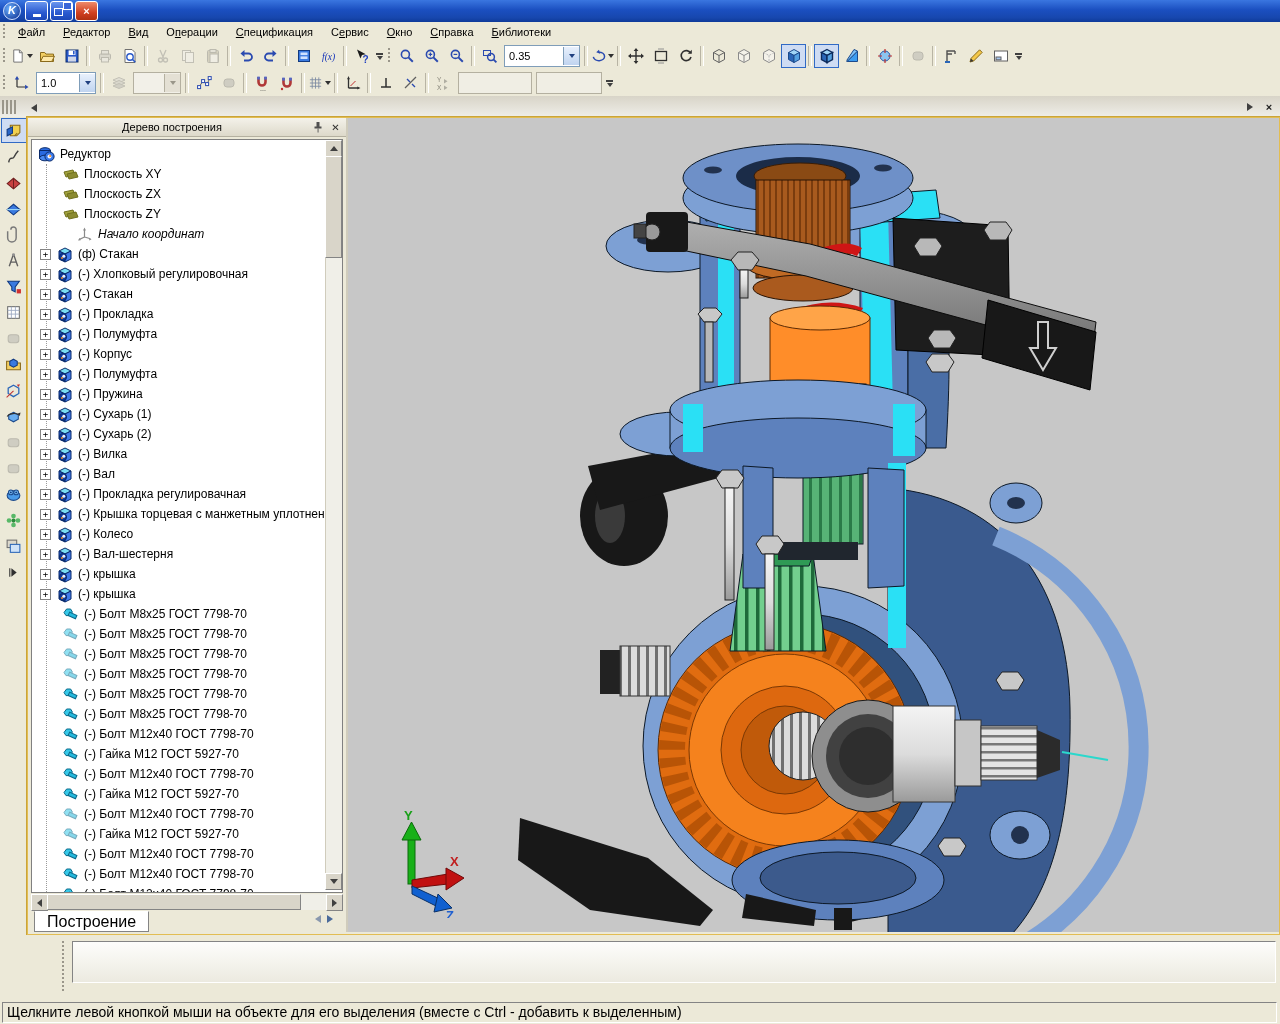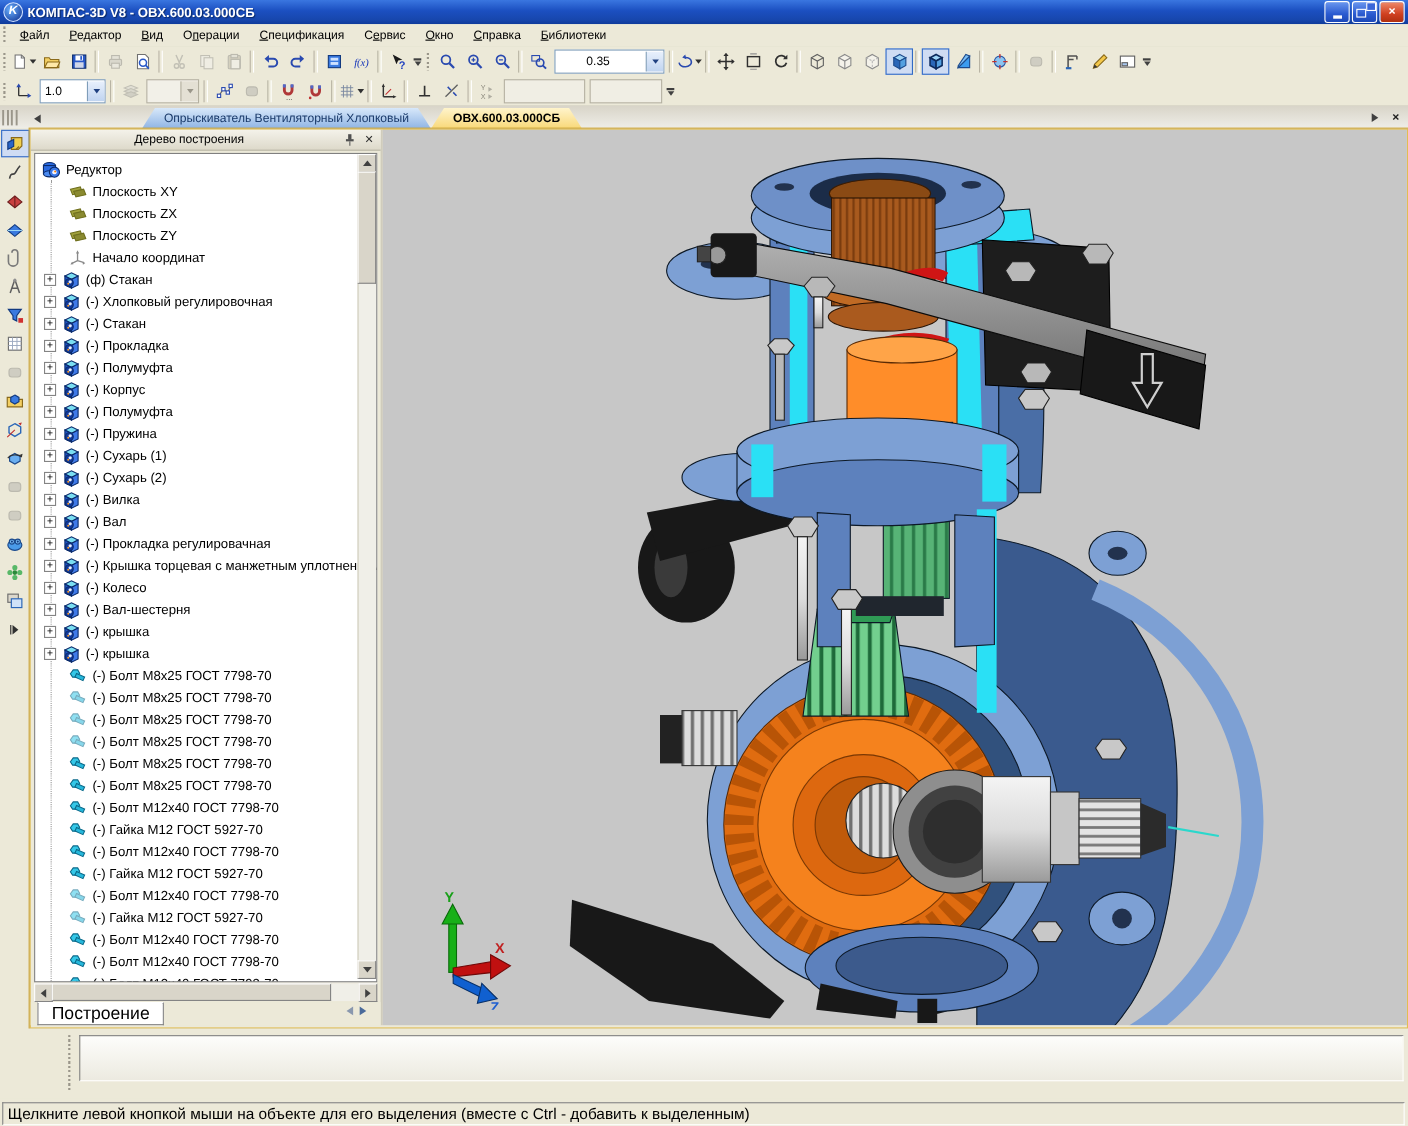--- a/index.html
+++ b/index.html
@@ -123,21 +123,20 @@
   #statusmsg{position:absolute;left:2px;top:3px;right:3px;height:17px;border:1px solid;border-color:#848484 #fff #fff #848484;
     font-size:14px;padding:1px 4px;background:var(--c-ui_face);}
 </style>
 </head>
 <body>
 
 <div id="app">
 
   <div id="titlebar">
     <span id="appicon">K</span>
-    <span id="wtitle">КОМПАС-3D V8 - ОВХ.600.03.000СБ</span>
     <span class="wbtn">
         <i class="mingl"></i>
       </span>
     <span class="wbtn">
         <i class="rest1"></i>
         <i class="rest2"></i>
       </span>
     <span class="wbtn close">×</span>
   </div>
 
@@ -275,21 +274,21 @@
           </svg>
         </span>
         <span class="sep"></span>
         <span class="tbb">
           <svg viewBox="0 0 16 16">
             <rect x="1.5" y="2.5" width="7" height="5" fill="none" stroke="#2a4ab0"></rect>
             <circle cx="9" cy="9" r="3.4" fill="none" stroke="#2a4ab0" stroke-width="1.5"></circle>
             <path d="M11.4 11.4l3 3" stroke="#2a4ab0" stroke-width="1.8"></path>
           </svg>
         </span>
-        <span class="combo" style="width: 74px; padding-left: 24px;">
+        <span class="combo" style="width: 74px;">
           <span class="val">0.35</span>
           <span class="cbtn">
             <i></i>
           </span>
         </span>
         <span class="sep"></span>
         <span class="tbb">
           <svg viewBox="0 0 16 16">
             <path d="M2.5 9a6 4.5 0 1 0 6-5" fill="none" stroke="#2a4ab0" stroke-width="1.6"></path>
             <path d="M8.5 1.2L5.6 4l4 1.6z" fill="#2a4ab0"></path>
@@ -496,24 +495,20 @@
           <b></b>
           <i></i>
         </span>
       </span>
   </div>
 
   <div id="tabrow">
     <span id="tabgrip"></span>
     <span class="tscroll">
         <i class="tri-l"></i>
-      </span>
-    <span id="tabs">
-        <span class="dtab inactive">Опрыскиватель Вентиляторный Хлопковый</span>
-        <span class="dtab active">ОВХ.600.03.000СБ</span>
       </span>
     <span id="tabspace"></span>
     <span class="tnav">
         <i class="tri-r"></i>
       </span>
     <span class="tnav">×</span>
   </div>
 
   <div id="main">
     <div id="leftbar">
@@ -672,21 +667,21 @@
                 </svg>
                 <span class="lbl">Плоскость ZX</span>
               </div>
               <div class="trow" style="top: 60px; left: 30px;">
                 <svg class="tic" viewBox="0 0 17 17">
                   <polygon points="2,6 11,4 13,9 4,11" fill="#a2a23c" stroke="#70701e"></polygon>
                   <polygon points="5,8 14,6 16,11 7,13" fill="#8a8a30" stroke="#70701e"></polygon>
                 </svg>
                 <span class="lbl">Плоскость ZY</span>
               </div>
-              <div class="trow" style="top: 80px; left: 30px;">
+              <div class="trow" style="top: 80px; left: 44px; font-style: italic;">
                 <svg class="tic" viewBox="0 0 17 17">
                   <path d="M8.5 3v8M8.5 11l-5.5 2.6M8.5 11l6 1.8" fill="none" stroke="#8a8a8a" stroke-width="1.2"></path>
                   <path d="M8.5 1.6l-1.4 2.8h2.8zM2 14.4l2.8-.2-1.2-2.2zM15.6 13.2l-2.6-1 .4 2.4z" fill="#8a8a8a"></path>
                 </svg>
                 <span class="lbl">Начало координат</span>
               </div>
               <div class="trow" style="top: 100px; left: 8px;">
                 <span class="exp">+</span>
                 <svg class="tic" viewBox="0 0 17 17">
                   <polygon points="3,5 9,2 15,5 9,8" fill="#7adef2" stroke="#0a2a6a"></polygon>

